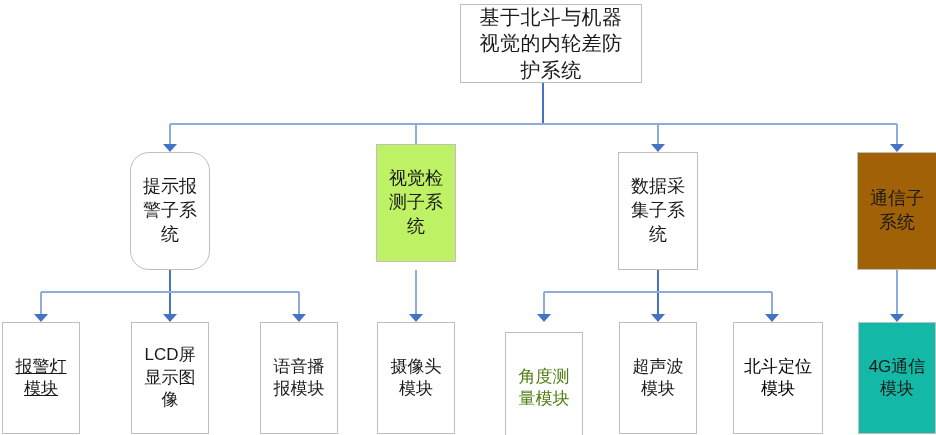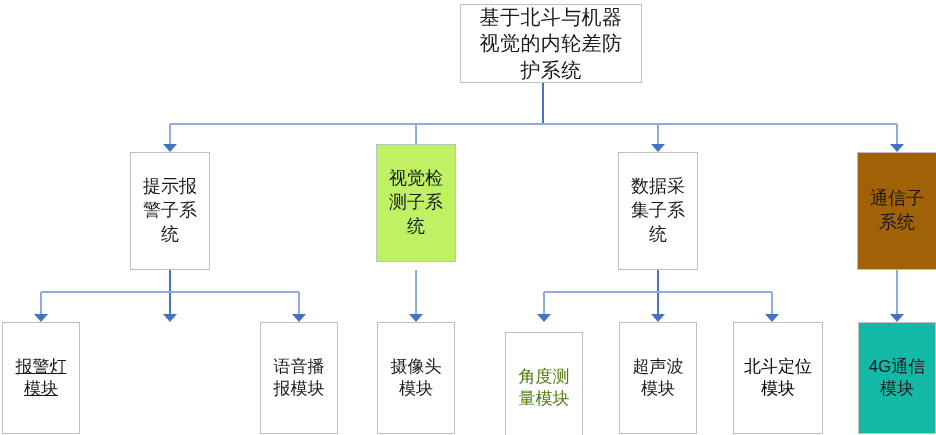--- a/index.html
+++ b/index.html
@@ -89,35 +89,38 @@
       <line x1="772" y1="292" x2="772" y2="314" stroke="#8FAADC" stroke-width="2" shape-rendering="crispEdges"></line>
       <polygon points="765,314 779,314 772,322" fill="#4472C4"></polygon>
       <line x1="897" y1="270" x2="897" y2="314" stroke="#8FAADC" stroke-width="2" shape-rendering="crispEdges"></line>
       <polygon points="890,314 904,314 897,322" fill="#4472C4"></polygon>
     </svg>
 
   <div class="node node-root" id="box-root" style="left: 452px; top: 4px; width: 182px; height: 79px; border-color: rgb(191, 191, 191); background: rgb(255, 255, 255); color: rgb(26, 26, 26);">
     <span class="node-label">基于北斗与机器视觉的内轮差防护系统</span>
   </div>
 
-  <div class="node node-l2" id="box-l2-0" style="left: 130px; top: 152px; width: 80px; height: 118px; border-color: rgb(191, 191, 191); background: rgb(255, 255, 255); color: rgb(26, 26, 26);">
+  <div class="node node-l2" id="box-l2-0" style="left: 130px; top: 152px; width: 80px; height: 118px; border-color: rgb(191, 191, 191); background: rgb(255, 255, 255); color: rgb(26, 26, 26); border-radius: 19px;">
     <span class="node-label">提示报警子系统</span>
   </div>
   <div class="node node-l2" id="box-l2-1" style="left: 376px; top: 144px; width: 80px; height: 118px; border-color: rgb(191, 191, 191); background: #bef264; color: rgb(26, 26, 26); justify-content: flex-end;">
     <span class="node-label">视觉检测子系统</span>
   </div>
   <div class="node node-l2" id="box-l2-2" style="left: 618px; top: 152px; width: 80px; height: 118px; border-color: rgb(191, 191, 191); background: rgb(255, 255, 255); color: rgb(26, 26, 26);">
     <span class="node-label">数据采集子系统</span>
   </div>
   <div class="node node-l2" id="box-l2-3" style="left: 857px; top: 152px; width: 80px; height: 118px; border-color: rgb(191, 191, 191); background: #a16207; color: rgb(26, 26, 26);">
     <span class="node-label">通信子系统</span>
   </div>
 
   <div class="node node-l3" id="box-l3-0" style="left: 2px; top: 322px; width: 78px; height: 112px; border-color: rgb(191, 191, 191); background: rgb(255, 255, 255); color: rgb(26, 26, 26); text-decoration: underline;">
     <span class="node-label">报警灯模块</span>
+  </div>
+  <div class="node node-l3" id="box-l3-1" style="left: 131px; top: 322px; width: 78px; height: 112px; border-color: rgb(191, 191, 191); background: rgb(255, 255, 255); color: rgb(26, 26, 26);">
+    <span class="node-label">LCD屏显示图像</span>
   </div>
   <div class="node node-l3" id="box-l3-2" style="left: 260px; top: 322px; width: 78px; height: 112px; border-color: rgb(191, 191, 191); background: rgb(255, 255, 255); color: rgb(26, 26, 26);">
     <span class="node-label">语音播报模块</span>
   </div>
   <div class="node node-l3" id="box-l3-3" style="left: 377px; top: 322px; width: 78px; height: 112px; border-color: rgb(191, 191, 191); background: rgb(255, 255, 255); color: rgb(26, 26, 26);">
     <span class="node-label">摄像头模块</span>
   </div>
   <div class="node node-l3" id="box-l3-4" style="left: 505px; top: 322px; width: 78px; height: 112px; border-color: rgb(191, 191, 191); background: rgb(255, 255, 255); color: #4d7c0f; margin-top: 10px;">
     <span class="node-label">角度测量模块</span>
   </div>

